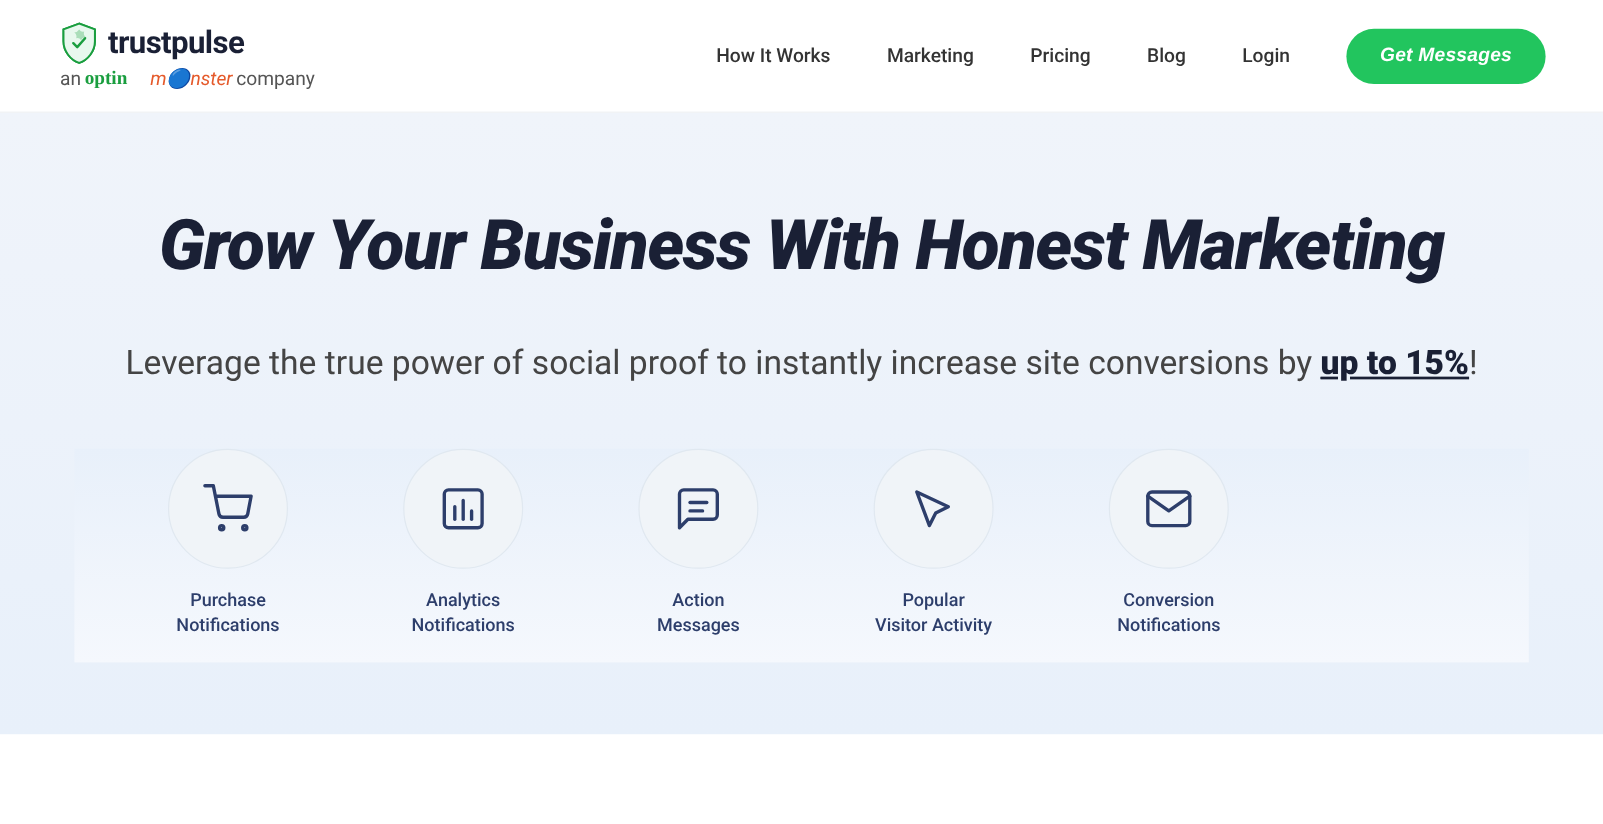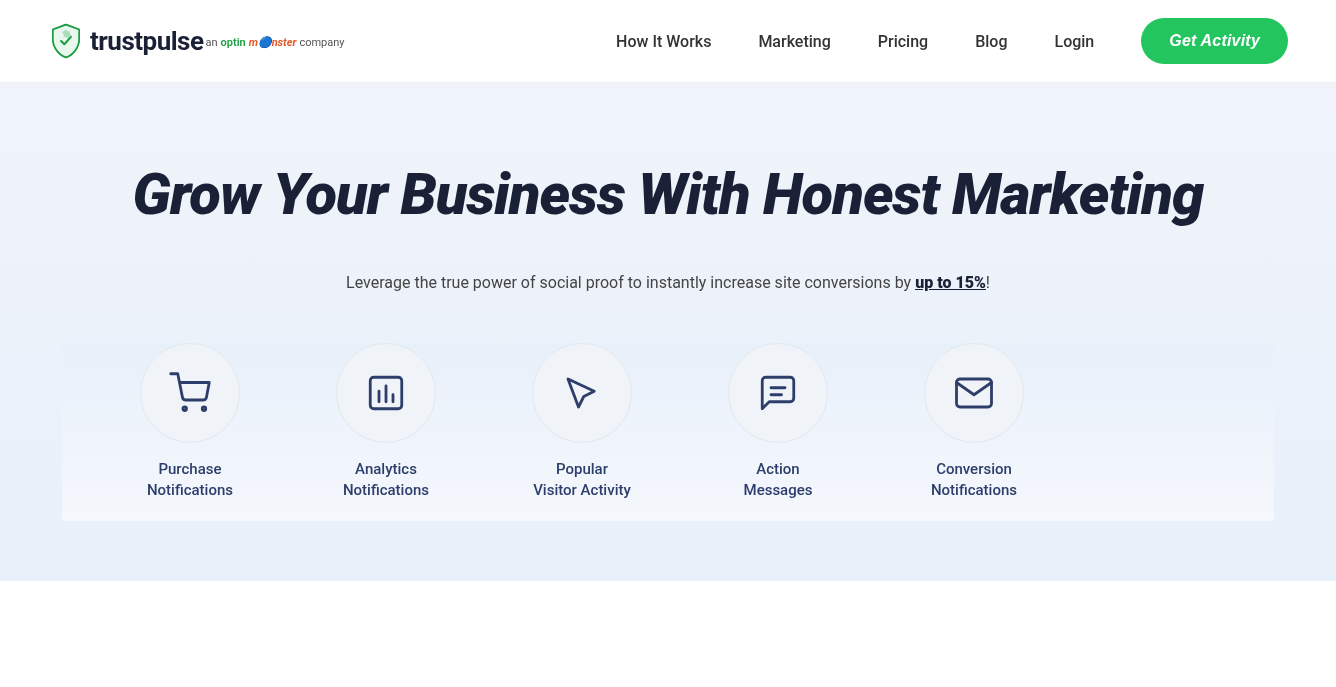--- a/index.html
+++ b/index.html
@@ -11,48 +11,48 @@
       align-items: center;
       justify-content: space-between;
       padding: 18px 48px;
       background: #fff;
       border-bottom: 1px solid #eef0f3;
       position: relative;
       z-index: 10;
     }
     .logo-area {
       display: flex;
-      flex-direction: row;
+      flex-direction: column;
     }
     .logo-main {
       display: flex;
       align-items: center;
       gap: 6px;
     }
     .logo-shield {
       width: 36px;
       height: 36px;
     }
     .logo-text {
       font-size: 26px;
       font-weight: 700;
       color: #1a2035;
       letter-spacing: -0.5px;
     }
     .logo-sub {
-      font-size: 11px;
+      font-size: 16px;
       color: #666;
       margin-top: 2px;
       margin-left: 2px;
       display: flex;
       align-items: center;
       gap: 3px;
     }
-    .logo-sub .optin { color: #1a9e3f; font-weight: 600; }
-    .logo-sub .monster { color: #e55a2b; font-weight: 700; }
+    .logo-sub .optin { color: #1a9e3f; font-weight: 600; font-family: Liberation Serif, serif; }
+    .logo-sub .monster { color: #e55a2b; font-weight: 400; margin-left: 16px; }
     .logo-sub .rest { color: #555; }
 
     .nav-links {
       display: flex;
       align-items: center;
       gap: 47px;
     }
     .nav-link {
       text-decoration: none;
       color: #333;
@@ -82,21 +82,21 @@
     .hero h1 {
       font-size: 58px;
       font-weight: 900;
       font-style: italic;
       color: #1a2035;
       line-height: 1.1;
       margin-bottom: 28px;
       letter-spacing: -1px;
     }
     .hero p {
-      font-size: 16px;
+      font-size: 28px;
       color: #444;
       line-height: 1.6;
       margin-bottom: 48px;
       margin-top: 43px;
     }
     .hero p a {
       color: #1a2035;
       font-weight: 700;
       text-decoration: underline;
     }
@@ -161,21 +161,21 @@
       <span class="rest">company</span>
     </div>
   </div>
 
   <div class="nav-links">
     <a class="nav-link" href="#">How It Works</a>
     <a class="nav-link" href="#">Marketing</a>
     <a class="nav-link" href="#">Pricing</a>
     <a class="nav-link" href="#">Blog</a>
     <a class="nav-link" href="#">Login</a>
-    <button class="btn-get-started">Get Activity</button>
+    <button class="btn-get-started">Get Messages</button>
   </div>
 </nav>
 
 <section class="hero">
   <h1>Grow Your Business With Honest Marketing</h1>
   <p>
     <span>Leverage the true power of social proof to instantly increase site conversions by </span><a href="#"><u><b>up to 15%</b></u></a><span>!</span>
   </p>
 
   <div class="features">
@@ -199,40 +199,40 @@
             <line x1="12" y1="17" x2="12" y2="8"></line>
             <line x1="16" y1="17" x2="16" y2="13"></line>
         </svg>
       </div>
       <span class="feature-label">Analytics<br>Notifications</span>
     </div>
 
     <div class="feature-item">
       <div class="feature-circle">
         <svg viewBox="0 0 24 24" fill="none" stroke="#2d3e6b" stroke-width="1.6" stroke-linecap="round" stroke-linejoin="round">
-          <path d="M4 4l6 16 3-6 6-3z"></path>
-        </svg>
-      </div>
-      <span class="feature-label">Popular<br>Visitor Activity</span>
-    </div>
-
-    <div class="feature-item">
-      <div class="feature-circle">
-        <svg viewBox="0 0 24 24" fill="none" stroke="#2d3e6b" stroke-width="1.6" stroke-linecap="round" stroke-linejoin="round">
           <path d="M21 15a2 2 0 0 1-2 2H7l-4 4V5a2 2 0 0 1 2-2h14a2 2 0 0 1 2 2z"></path>
           <line x1="8" y1="9" x2="16" y2="9"></line>
             <line x1="8" y1="13" x2="14" y2="13"></line>
         </svg>
       </div>
       <span class="feature-label">Action<br>Messages</span>
     </div>
 
     <div class="feature-item">
       <div class="feature-circle">
         <svg viewBox="0 0 24 24" fill="none" stroke="#2d3e6b" stroke-width="1.6" stroke-linecap="round" stroke-linejoin="round">
+          <path d="M4 4l6 16 3-6 6-3z"></path>
+        </svg>
+      </div>
+      <span class="feature-label">Popular<br>Visitor Activity</span>
+    </div>
+
+    <div class="feature-item">
+      <div class="feature-circle">
+        <svg viewBox="0 0 24 24" fill="none" stroke="#2d3e6b" stroke-width="1.6" stroke-linecap="round" stroke-linejoin="round">
           <path d="M4 4h16c1.1 0 2 .9 2 2v12c0 1.1-.9 2-2 2H4c-1.1 0-2-.9-2-2V6c0-1.1.9-2 2-2z"></path>
           <polyline points="22,6 12,13 2,6"></polyline>
         </svg>
       </div>
       <span class="feature-label">Conversion<br>Notifications</span>
     </div>
 
 
   </div>
 </section>

